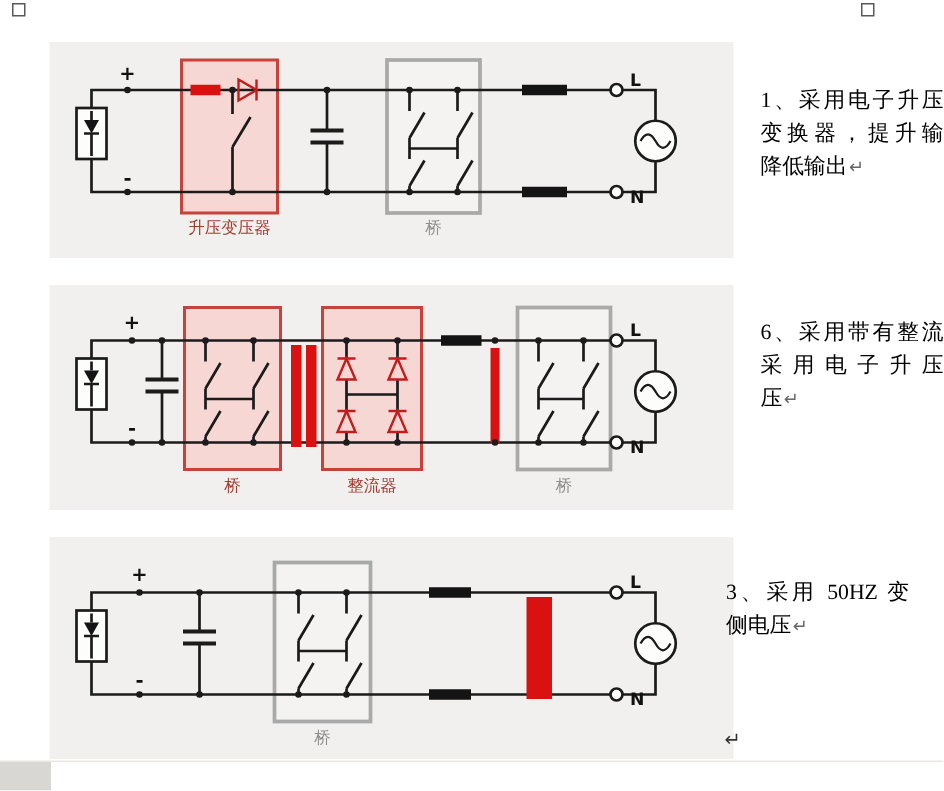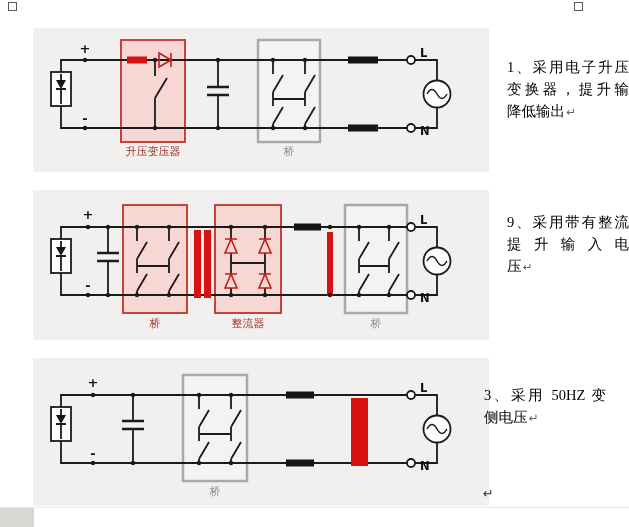--- a/index.html
+++ b/index.html
@@ -223,22 +223,22 @@
       </svg>
     </div>
 
     <div class="ann a1">
       <div class="line">1、采用电子升压</div>
       <div class="line">变换器，提升输</div>
       <div class="line last"><span>降低输出</span><span class="mark">↵</span></div>
     </div>
 
     <div class="ann a2">
-      <div class="line">9、采用带有整流</div>
-      <div class="line">提升输入电</div>
+      <div class="line">6、采用带有整流</div>
+      <div class="line">采用电子升压</div>
       <div class="line last"><span>压</span><span class="mark">↵</span></div>
     </div>
 
     <div class="ann a3">
       <div class="line">3、采用 50HZ 变</div>
       <div class="line last"><span>侧电压</span><span class="mark">↵</span></div>
     </div>
 
     <div class="trail">↵</div>
   </div>

